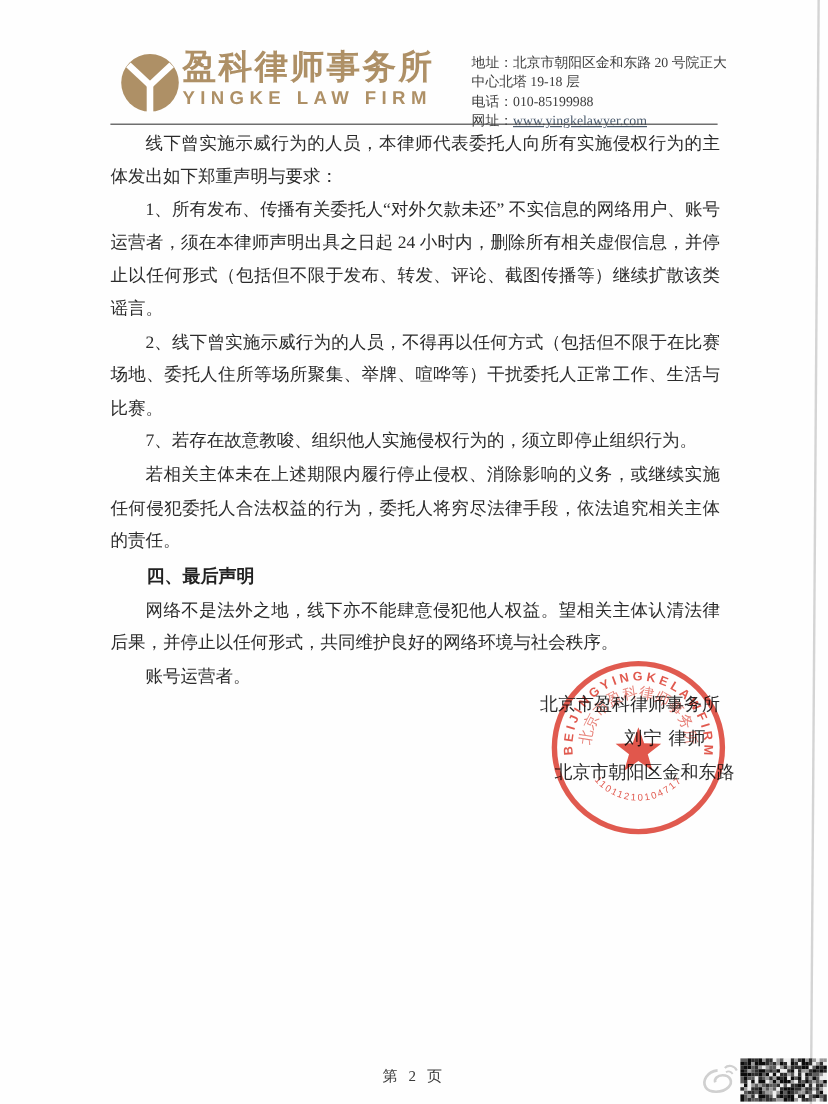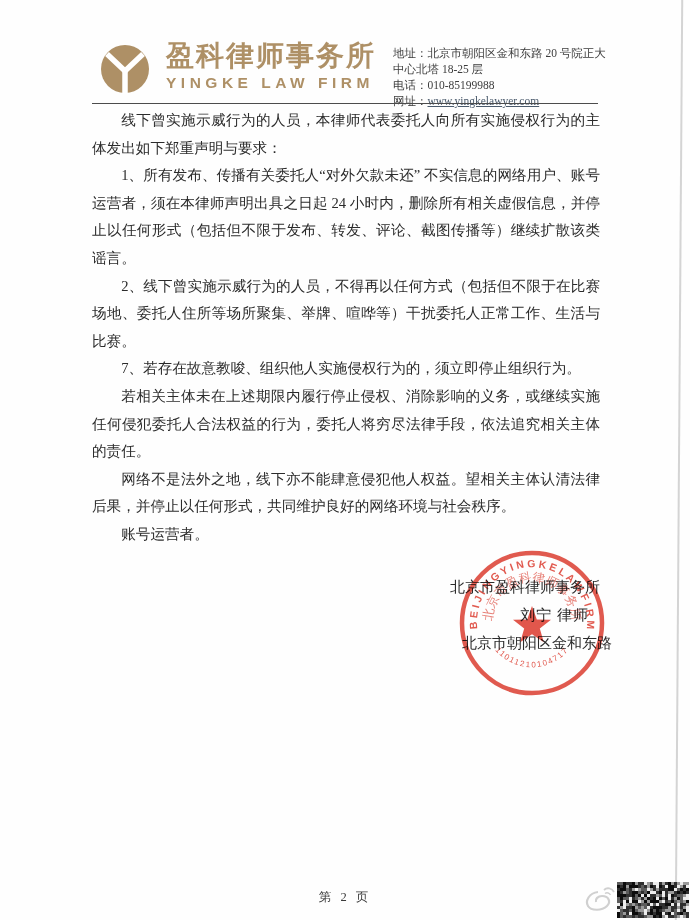--- a/index.html
+++ b/index.html
@@ -10,21 +10,21 @@
     color:#2c2c2c;
   }
   .page{position:absolute;inset:0;background:#fefefe;}
   
   .scan-edge{position:absolute;top:-10px;left:678px;width:1.5px;height:940px;background:#c9c9c9;transform:rotate(.4deg);opacity:.8;}
 
   
   .header{position:absolute;left:0;top:0;width:690px;height:106px;}
   .logo-wrap{position:absolute;left:100px;top:40px;display:flex;align-items:flex-start;}
   .logo-icon{width:50px;height:50px;margin-top:4px;}
-  .firm-names{margin-left:16px;}
+  .firm-names{margin-left:2px;}
   .firm-cn{font-family:"Liberation Sans","DejaVu Sans",sans-serif;font-weight:bold;font-size:28px;line-height:32px;color:#ae9066;letter-spacing:2px;}
   .firm-en{font-family:"Liberation Sans","DejaVu Sans",sans-serif;font-weight:bold;font-size:15.5px;line-height:22px;color:#ae9066;letter-spacing:4.5px;}
   .contact{position:absolute;left:393px;top:45px;width:260px;font-size:11.5px;line-height:16px;color:#3c3c3c;}
   .contact .row{white-space:nowrap;}
   .contact a{color:#49596b;text-decoration:underline;}
   .header-rule{position:absolute;left:92px;top:103px;width:506px;border-top:1.6px solid #4c4c4c;}
 
   
   .body-text{position:absolute;left:92px;top:107px;width:508px;font-size:14.6px;line-height:27.6px;text-align:justify;color:#2b2b2b;}
   .body-text p{margin:0;text-indent:2em;}
@@ -65,33 +65,34 @@
           <line x1="25" y1="27" x2="43" y2="10"></line>
         </g>
       </svg>
       <div class="firm-names">
         <div class="firm-cn">盈科律师事务所</div>
         <div class="firm-en">YINGKE LAW FIRM</div>
       </div>
     </div>
     <div class="contact">
       <div class="row">地址：北京市朝阳区金和东路 20 号院正大</div>
-      <div class="row">中心北塔 18-25 层</div>
+      <div class="row">中心北塔 19-18 层</div>
       <div class="row">电话：010-85199988</div>
       <div class="row"><span>网址：</span><a href="#">www.yingkelawyer.com</a></div>
     </div>
     <div class="header-rule"></div>
   </div>
 
   <div class="body-text">
     <p>线下曾实施示威行为的人员，本律师代表委托人向所有实施侵权行为的主体发出如下郑重声明与要求：</p>
     <p>1、所有发布、传播有关委托人“对外欠款未还” 不实信息的网络用户、账号运营者，须在本律师声明出具之日起 24 小时内，删除所有相关虚假信息，并停止以任何形式（包括但不限于发布、转发、评论、截图传播等）继续扩散该类谣言。</p>
     <p>2、线下曾实施示威行为的人员，不得再以任何方式（包括但不限于在比赛场地、委托人住所等场所聚集、举牌、喧哗等）干扰委托人正常工作、生活与比赛。</p>
     <p>7、若存在故意教唆、组织他人实施侵权行为的，须立即停止组织行为。</p>
     <p>若相关主体未在上述期限内履行停止侵权、消除影响的义务，或继续实施任何侵犯委托人合法权益的行为，委托人将穷尽法律手段，依法追究相关主体的责任。</p>
+    <p class="section-heading">四、最后声明</p>
     <p class="closing">网络不是法外之地，线下亦不能肆意侵犯他人权益。望相关主体认清法律后果，并停止以任何形式，共同维护良好的网络环境与社会秩序。</p>
     <p>账号运营者。</p>
   </div>
 
   <div class="sig-line sig-firm">北京市盈科律师事务所</div>
   <div class="sig-line sig-lawyer">刘宁  律师</div>
   <div class="sig-line sig-date">北京市朝阳区金和东路</div>
 
   <svg class="seal" viewBox="0 0 150 150">
     <defs>

